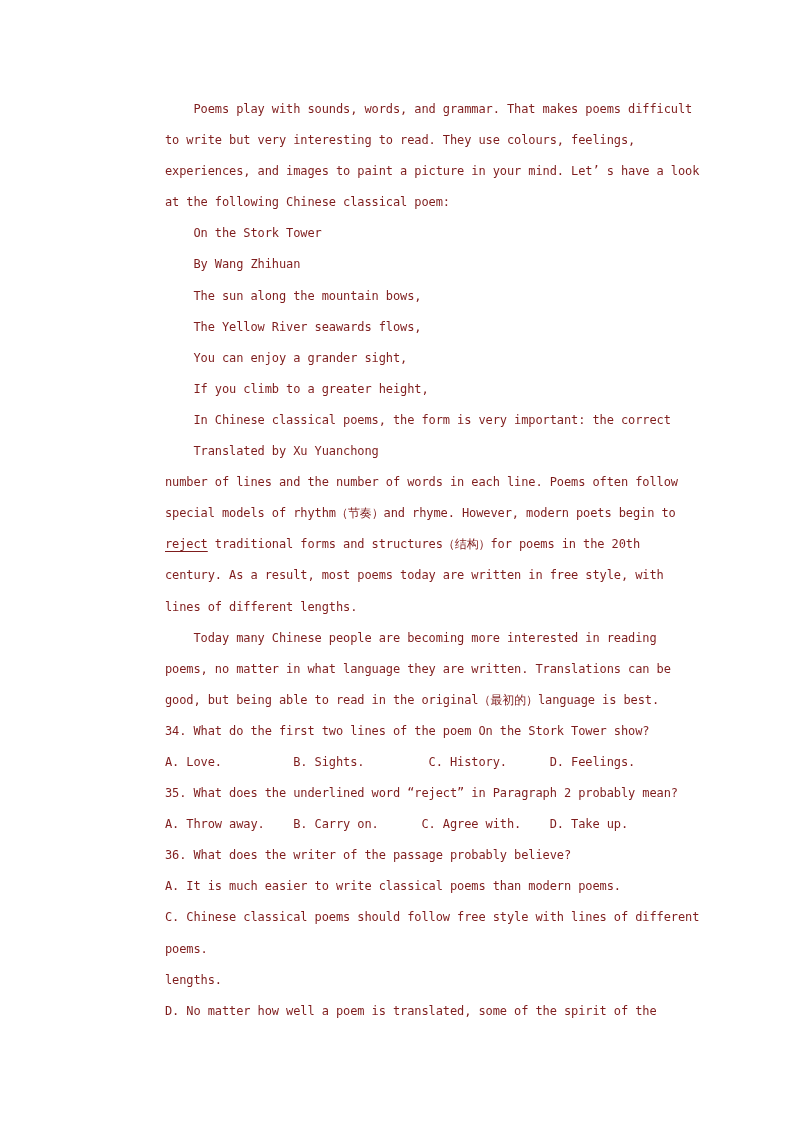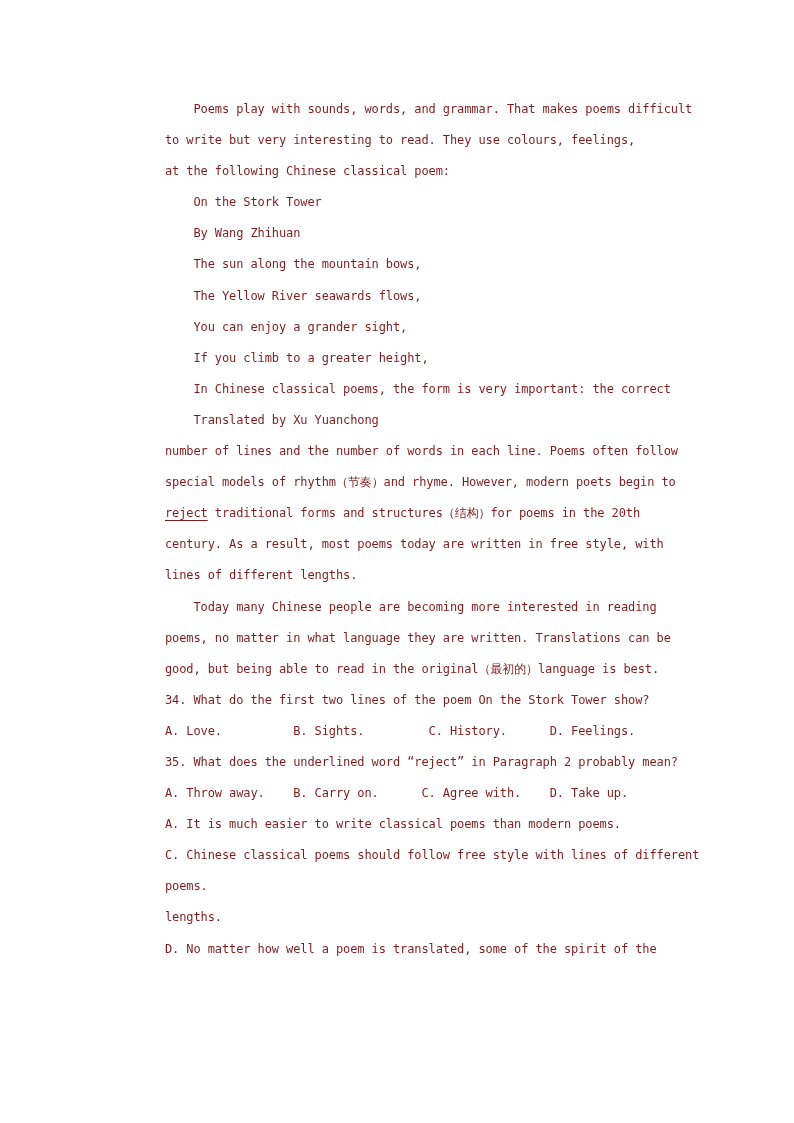--- a/index.html
+++ b/index.html
@@ -38,20 +38,21 @@
     text-underline-offset: 3px;
   }
 </style>
 </head>
 <body>
 
 <div class="page">
   <div class="content" id="lines-container">
       <div class="doc-line"><span>    Poems play with sounds, words, and grammar. That makes poems difficult</span></div>
       <div class="doc-line"><span>to write but very interesting to read. They use colours, feelings,</span></div>
+      <div class="doc-line"><span>experiences, and images to paint a picture in your mind. Let’ s have a look</span></div>
       <div class="doc-line"><span>at the following Chinese classical poem:</span></div>
       <div class="doc-line"><span>    On the Stork Tower</span></div>
       <div class="doc-line"><span>    By Wang Zhihuan</span></div>
       <div class="doc-line"><span>    The sun along the mountain bows,</span></div>
       <div class="doc-line"><span>    The Yellow River seawards flows,</span></div>
       <div class="doc-line"><span>    You can enjoy a grander sight,</span></div>
       <div class="doc-line"><span>    If you climb to a greater height,</span></div>
       <div class="doc-line"><span>    In Chinese classical poems, the form is very important: the correct</span></div>
       <div class="doc-line"><span>    Translated by Xu Yuanchong</span></div>
       <div class="doc-line"><span>number of lines and the number of words in each line. Poems often follow</span></div>
@@ -59,19 +60,20 @@
       <div class="doc-line"><span class="underlined">reject</span><span> traditional forms and structures（结构）for poems in the 20th</span></div>
       <div class="doc-line"><span>century. As a result, most poems today are written in free style, with</span></div>
       <div class="doc-line"><span>lines of different lengths.</span></div>
       <div class="doc-line"><span>    Today many Chinese people are becoming more interested in reading</span></div>
       <div class="doc-line"><span>poems, no matter in what language they are written. Translations can be</span></div>
       <div class="doc-line"><span>good, but being able to read in the original（最初的）language is best.</span></div>
       <div class="doc-line"><span>34. What do the first two lines of the poem On the Stork Tower show?</span></div>
       <div class="doc-line"><span>A. Love.          B. Sights.         C. History.      D. Feelings.</span></div>
       <div class="doc-line"><span>35. What does the underlined word “reject” in Paragraph 2 probably mean?</span></div>
       <div class="doc-line"><span>A. Throw away.    B. Carry on.      C. Agree with.    D. Take up.</span></div>
+      <div class="doc-line"><span>36. What does the writer of the passage probably believe?</span></div>
       <div class="doc-line"><span>A. It is much easier to write classical poems than modern poems.</span></div>
       <div class="doc-line"><span>C. Chinese classical poems should follow free style with lines of different</span></div>
       <div class="doc-line"><span>poems.</span></div>
       <div class="doc-line"><span>lengths.</span></div>
       <div class="doc-line"><span>D. No matter how well a poem is translated, some of the spirit of the</span></div>
     </div>
 </div>
 
 </body></html>

